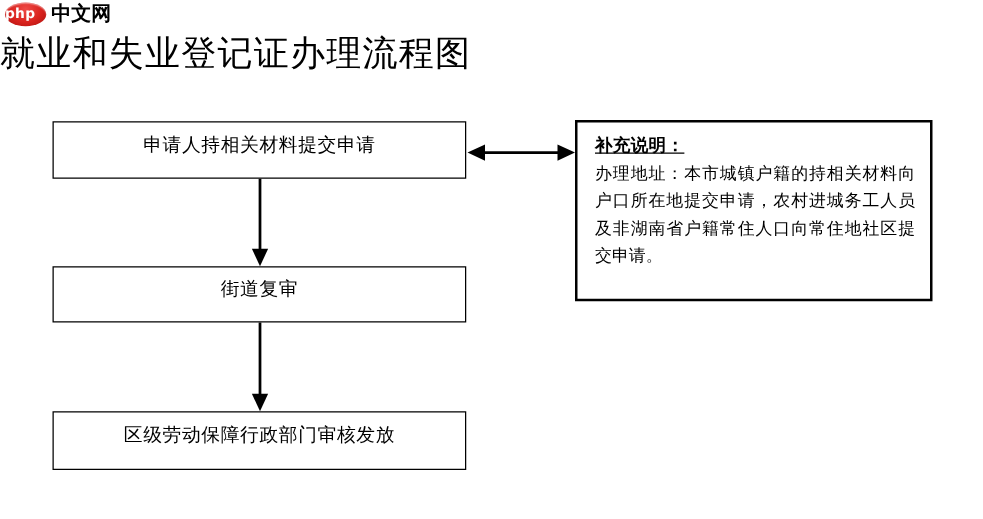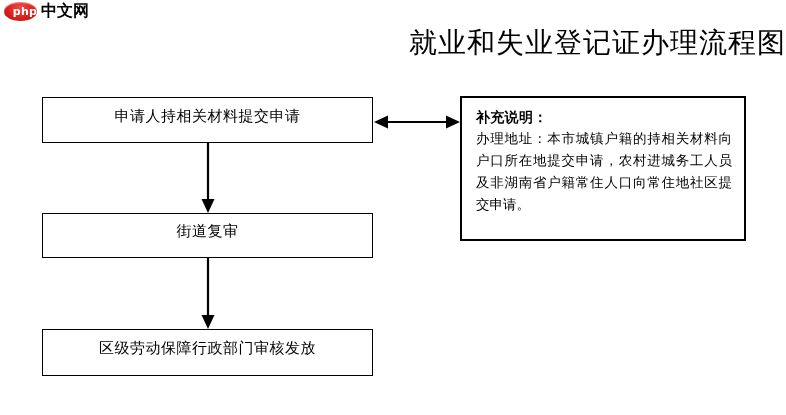--- a/index.html
+++ b/index.html
@@ -10,40 +10,40 @@
     overflow:hidden;
     position:relative;
   }
   .stage{position:absolute;left:0;top:0;width:786px;height:415px;}
 
   
   .logo{position:absolute;left:4px;top:2px;display:flex;align-items:center;gap:4px;}
   .php-badge{
     width:33px;height:19px;border-radius:50%;
     background:radial-gradient(ellipse at 50% 28%, #ef4a46 0%, #d9221d 55%, #a7100d 100%);
-    display:flex;align-items:center;justify-content:flex-end;
+    display:flex;align-items:center;justify-content:flex-start;
     box-shadow:inset 0 1px 1px rgba(255,255,255,.45);
   }
   .php-badge span{
     color:#ffffff;font-size:11px;font-weight:bold;letter-spacing:.2px;
     font-family:"DejaVu Sans","Liberation Sans",sans-serif;
     line-height:1;
     transform:translateY(-0.5px);
   }
   .logo-cn{
     font-size:16px;font-weight:bold;color:#000000;letter-spacing:0px;
     font-family:"DejaVu Sans","Liberation Sans",sans-serif;
     line-height:1;
     transform:translateY(-1px);
   }
 
   
   .title{
     position:absolute;left:0;top:24px;width:786px;
-    text-align:right;
+    text-align:left;
     font-size:28px;color:#000;letter-spacing:1px;
     font-family:"DejaVu Sans","Liberation Sans",sans-serif;
     white-space:nowrap;
   }
 
   
   .node{
     position:absolute;
     left:42px;width:331px;
     border:1.5px solid #000;
@@ -68,20 +68,21 @@
     width:286px;height:145px;
     border:2px solid #000;
     background:#ffffff;
     box-sizing:border-box;
     padding:9px 12px 6px 14px;
   }
   .note-title{
     font-size:14px;font-weight:bold;color:#000;
     line-height:1.45;letter-spacing:.3px;
     margin:0 0 1px 0;
+    text-decoration:underline;
   }
   .note-body{
     font-size:13.5px;color:#000;
     line-height:1.62;letter-spacing:0px;
     margin:0;
     text-align:justify;
     font-family:Liberation Serif, serif;
   }
 </style>
 </head>

